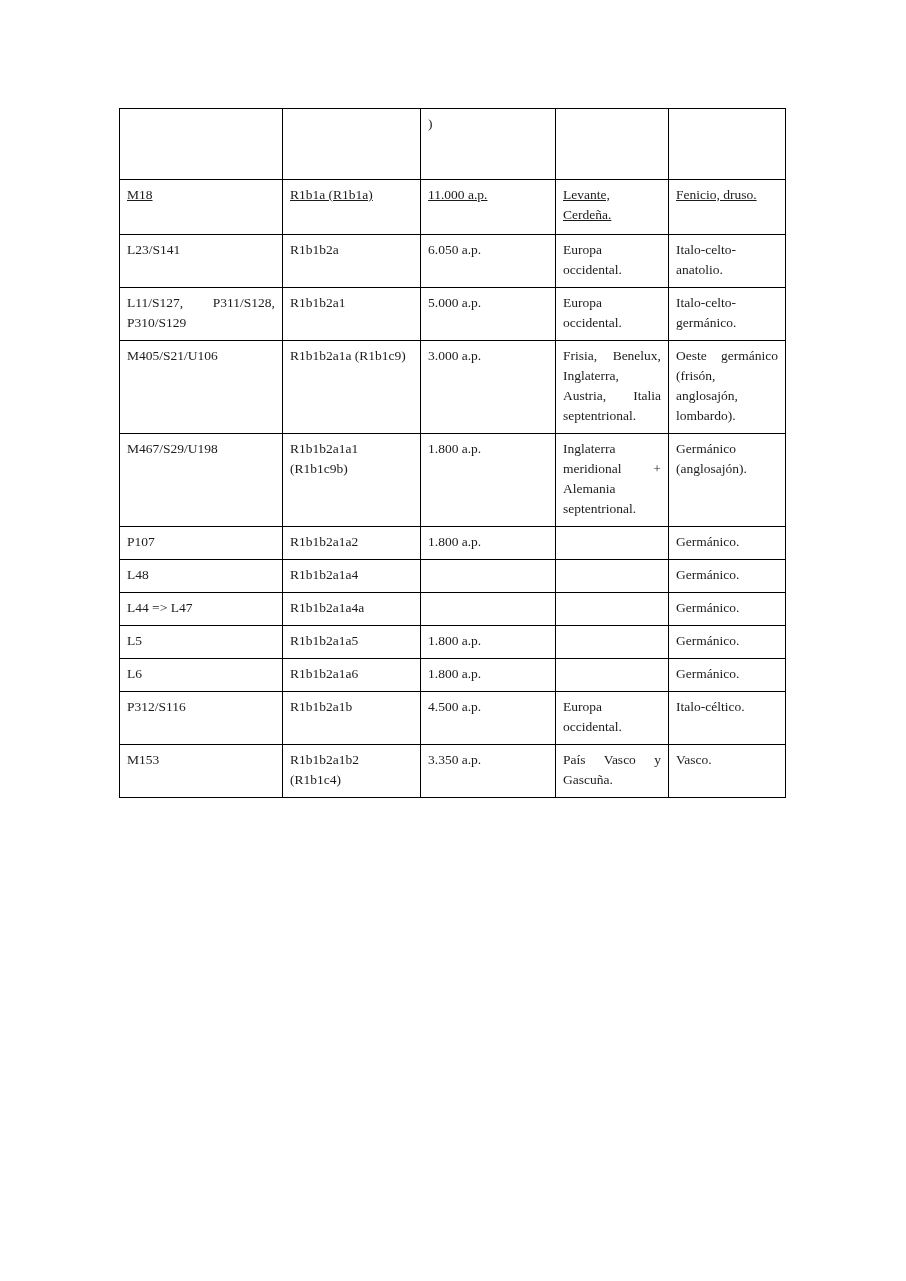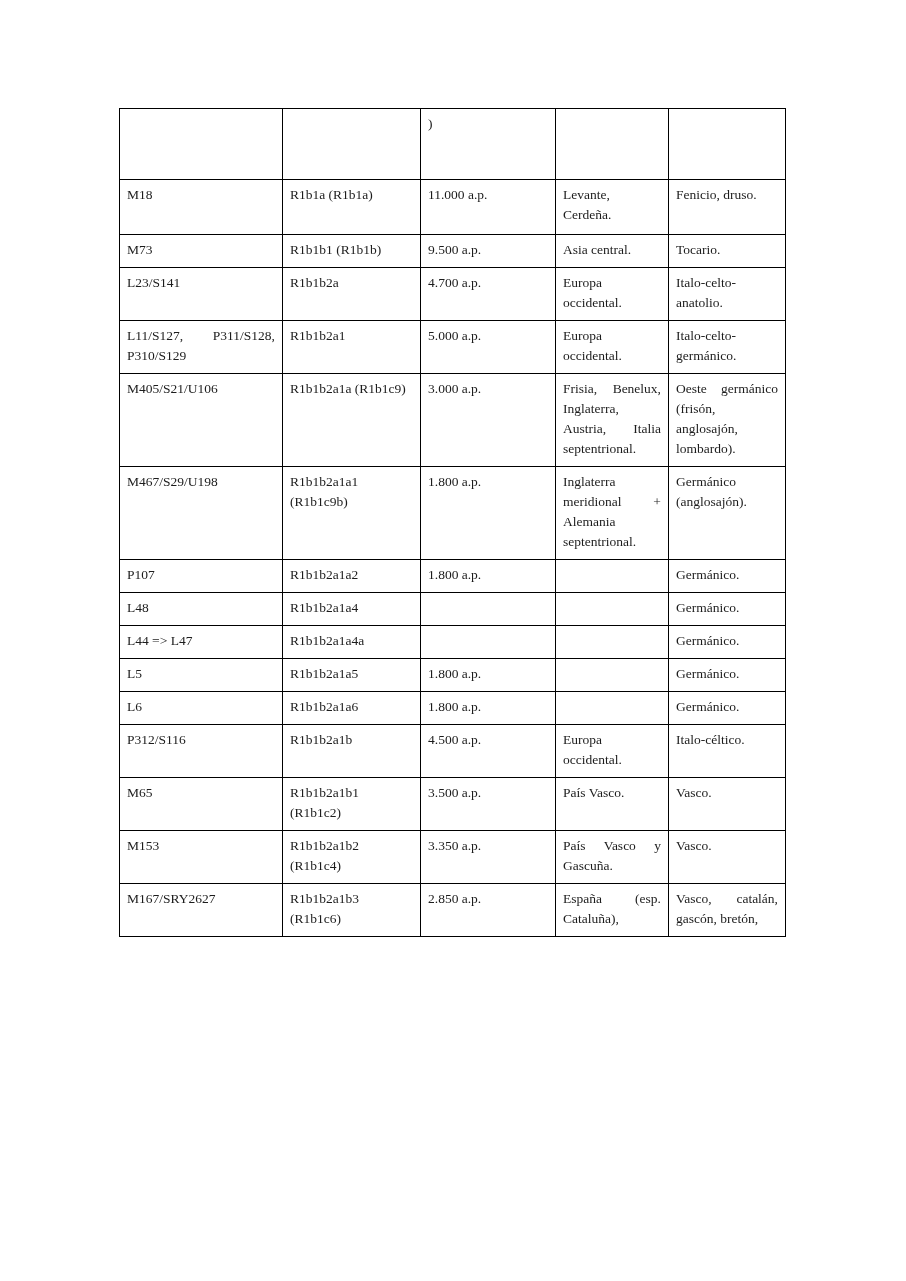--- a/index.html
+++ b/index.html
@@ -33,21 +33,21 @@
     text-align: justify;
     word-wrap: break-word;
     overflow-wrap: break-word;
   }
   col.c1 { width: 163px; }
   col.c2 { width: 138px; }
   col.c3 { width: 135px; }
   col.c4 { width: 113px; }
   col.c5 { width: 117px; }
   tr.row-continuation td { height: 58px; }
-  tr.row-m18 td { height: 42px; }
+  tr.row-m18 td { height: 42px; text-decoration: underline; }
 </style>
 </head>
 <body>
 
 <div class="page">
   <table class="doc-table">
     <colgroup>
       <col class="c1">
         <col class="c2">
         <col class="c3">
@@ -63,30 +63,23 @@
         <td></td>
       </tr>
       <tr class="row-m18">
         <td>M18</td>
         <td>R1b1a (R1b1a)</td>
         <td>11.000 a.p.</td>
         <td>Levante, Cerdeña.</td>
         <td>Fenicio, druso.</td>
       </tr>
       <tr>
-        <td>M73</td>
-        <td>R1b1b1 (R1b1b)</td>
-        <td>9.500 a.p.</td>
-        <td>Asia central.</td>
-        <td>Tocario.</td>
-      </tr>
-      <tr>
         <td>L23/S141</td>
         <td>R1b1b2a</td>
-        <td>4.700 a.p.</td>
+        <td>6.050 a.p.</td>
         <td>Europa occidental.</td>
         <td>Italo-celto-anatolio.</td>
       </tr>
       <tr>
         <td>L11/S127, P311/S128, P310/S129</td>
         <td>R1b1b2a1</td>
         <td>5.000 a.p.</td>
         <td>Europa occidental.</td>
         <td>Italo-celto-germánico.</td>
       </tr>
@@ -140,35 +133,21 @@
         <td>Germánico.</td>
       </tr>
       <tr>
         <td>P312/S116</td>
         <td>R1b1b2a1b</td>
         <td>4.500 a.p.</td>
         <td>Europa occidental.</td>
         <td>Italo-céltico.</td>
       </tr>
       <tr>
-        <td>M65</td>
-        <td>R1b1b2a1b1 (R1b1c2)</td>
-        <td>3.500 a.p.</td>
-        <td>País Vasco.</td>
-        <td>Vasco.</td>
-      </tr>
-      <tr>
         <td>M153</td>
         <td>R1b1b2a1b2 (R1b1c4)</td>
         <td>3.350 a.p.</td>
         <td>País Vasco y Gascuña.</td>
         <td>Vasco.</td>
       </tr>
-      <tr>
-        <td>M167/SRY2627</td>
-        <td>R1b1b2a1b3 (R1b1c6)</td>
-        <td>2.850 a.p.</td>
-        <td>España (esp. Cataluña),</td>
-        <td>Vasco, catalán, gascón, bretón,</td>
-      </tr>
     </tbody>
   </table>
 </div>
 
 </body></html>

